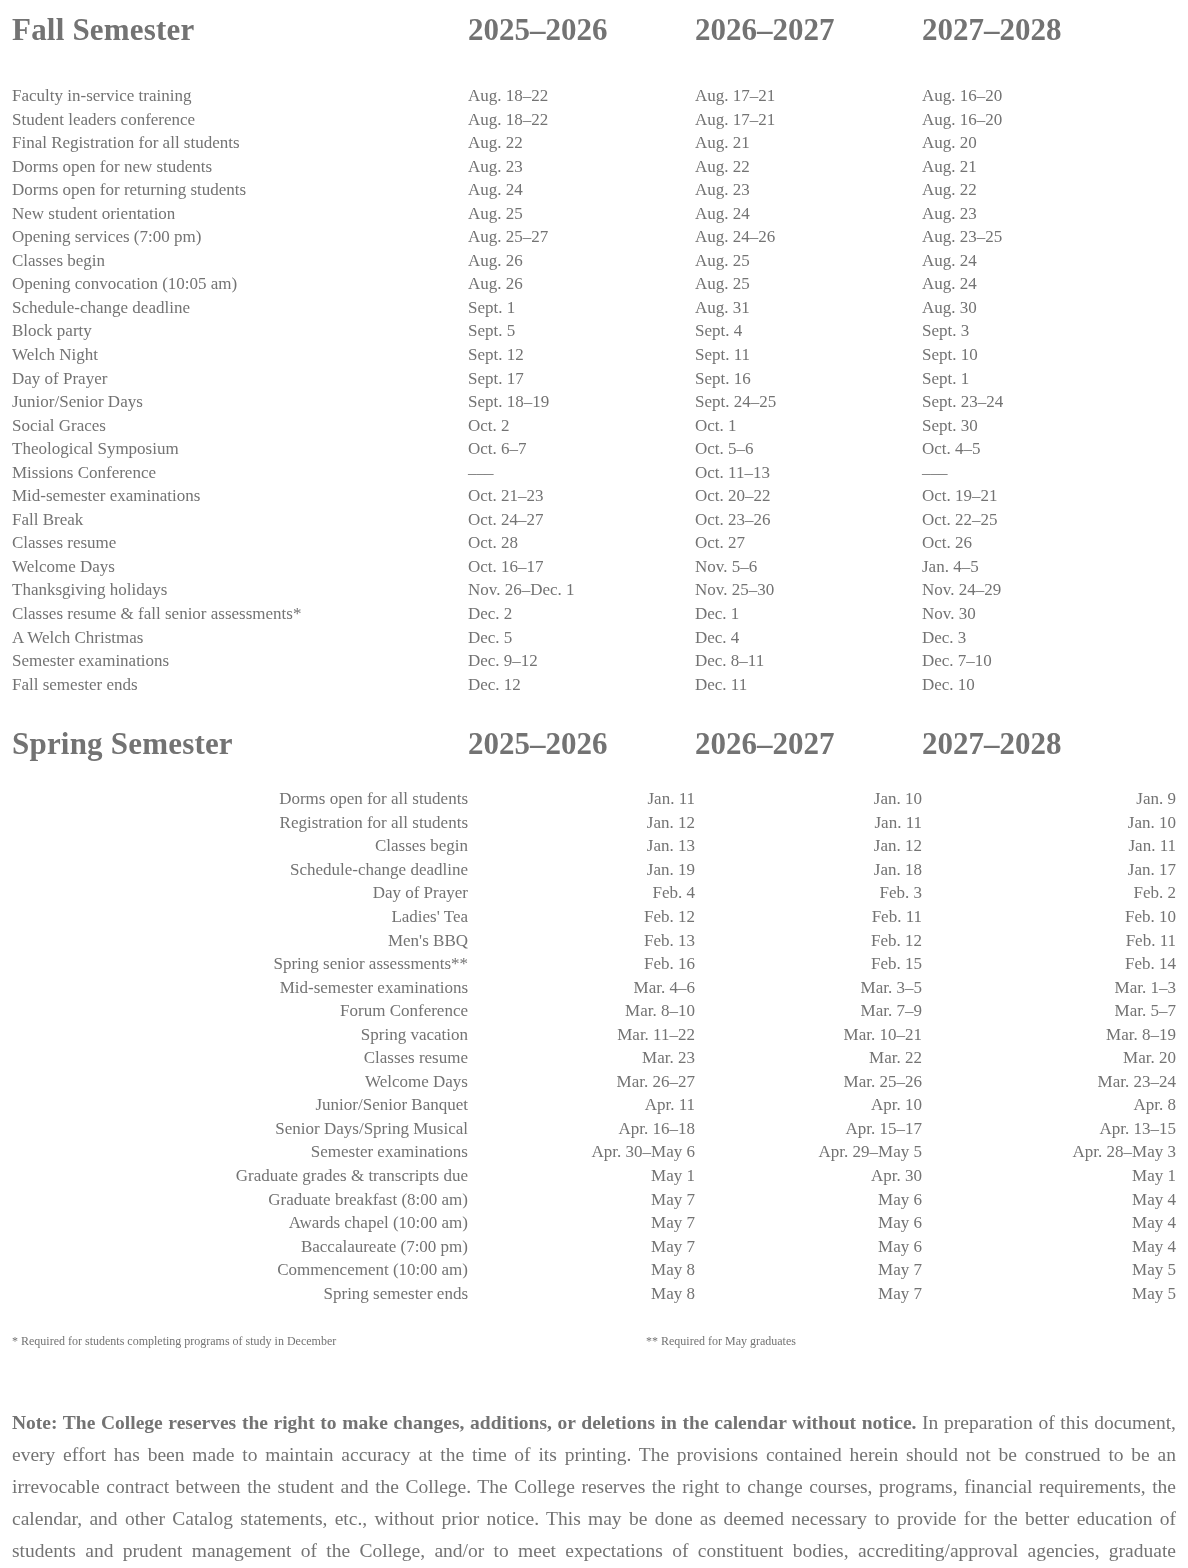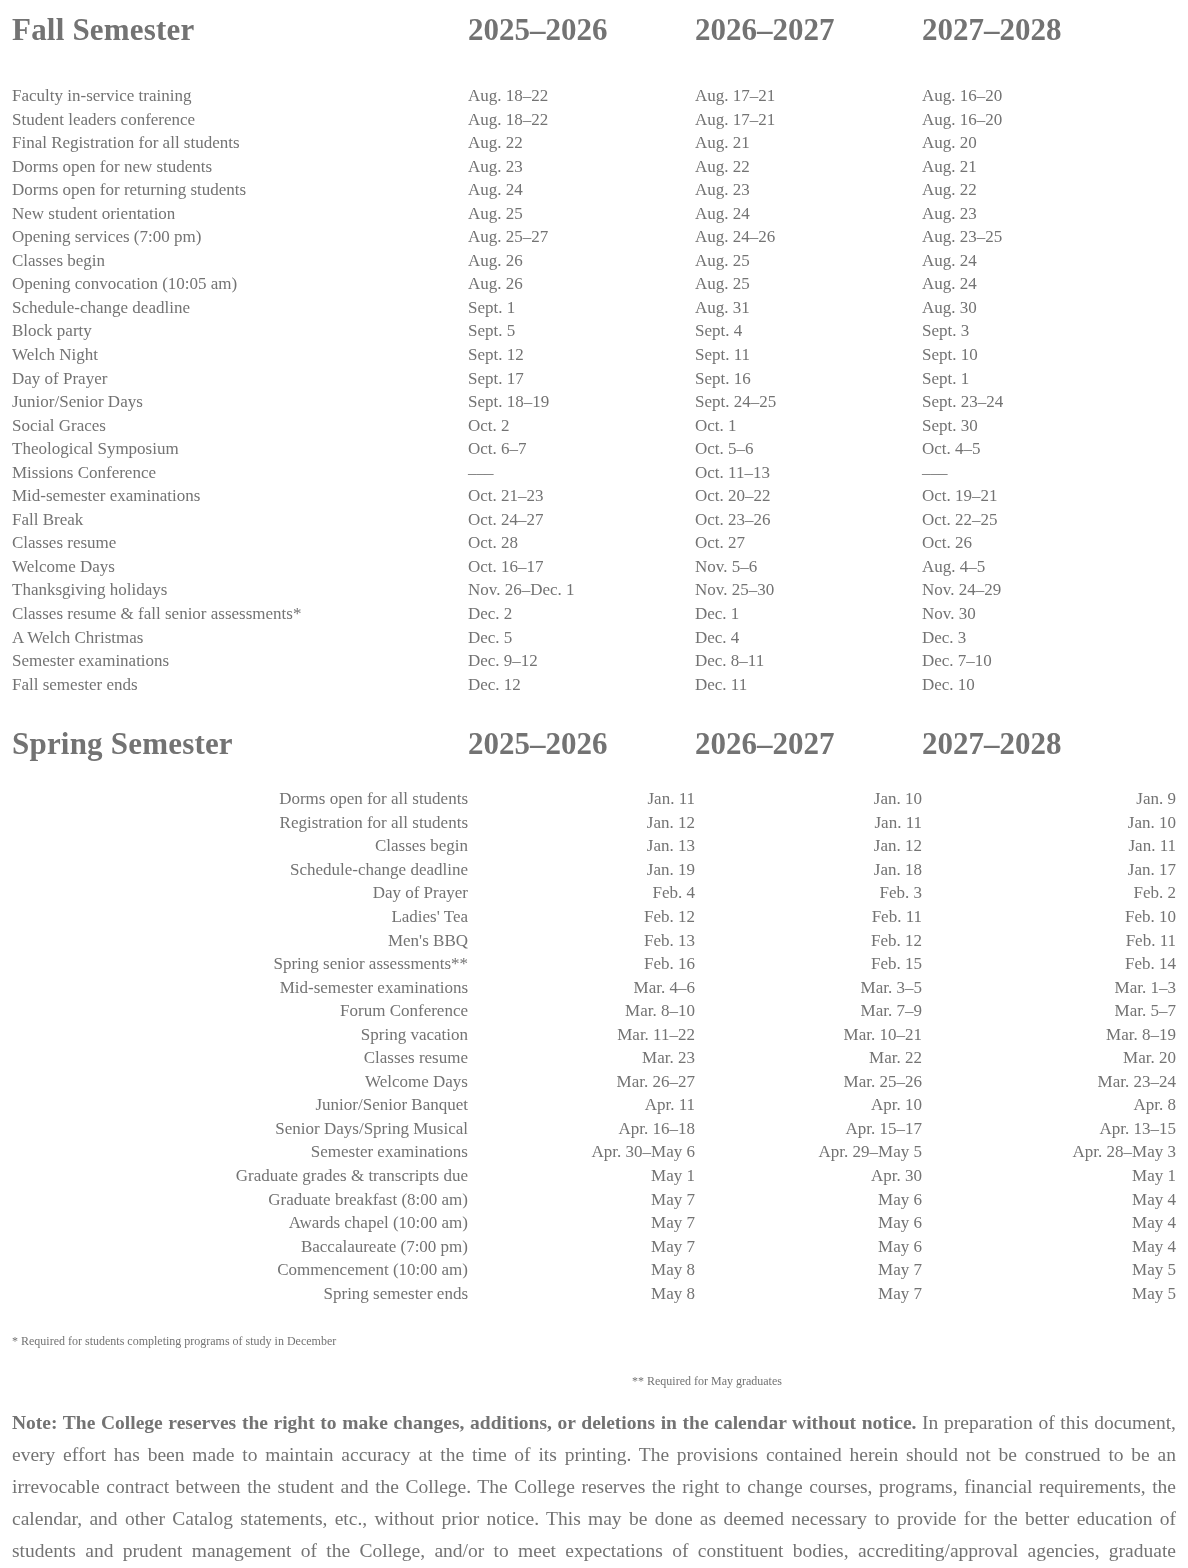--- a/index.html
+++ b/index.html
@@ -37,21 +37,21 @@
     white-space: nowrap;
   }
   .spring-gap { height: 30px; }
   .rows-spring { margin-top: 25px; text-align: right; }
   .footnotes {
     position: relative;
     margin-top: 29px;
     font-size: 12px;
     height: 24px;
   }
-  .footnote-2 { position: absolute; left: 620px; top: 0; margin-top: 40px; }
+  .footnote-2 { position: absolute; left: 634px; top: 0; }
   .note {
     margin-top: 49px;
     font-size: 19.5px;
     line-height: 32px;
     text-align: justify;
   }
   .note .bold { font-weight: bold; }
 </style>
 </head>
 <body>
@@ -203,21 +203,21 @@
     <div class="cell event">Classes resume</div>
     <div class="cell date">Oct. 28</div>
     <div class="cell date">Oct. 27</div>
     <div class="cell date">Oct. 26</div>
   </div>
 
   <div class="row">
     <div class="cell event">Welcome Days</div>
     <div class="cell date">Oct. 16–17</div>
     <div class="cell date">Nov. 5–6</div>
-    <div class="cell date">Aug. 4–5</div>
+    <div class="cell date">Jan. 4–5</div>
   </div>
 
 
   <div class="row">
     <div class="cell event">Thanksgiving holidays</div>
     <div class="cell date">Nov. 26–Dec. 1</div>
     <div class="cell date">Nov. 25–30</div>
     <div class="cell date">Nov. 24–29</div>
   </div>
 

